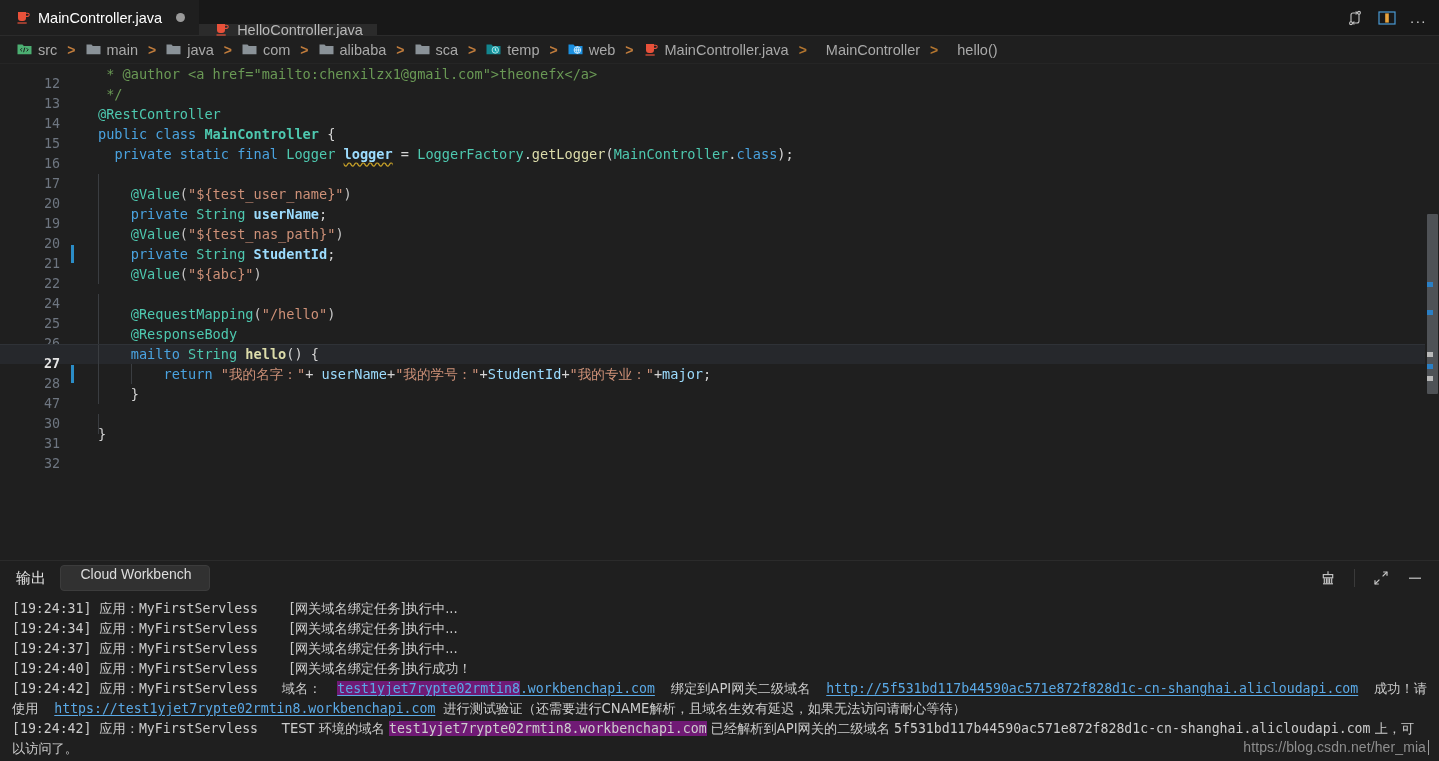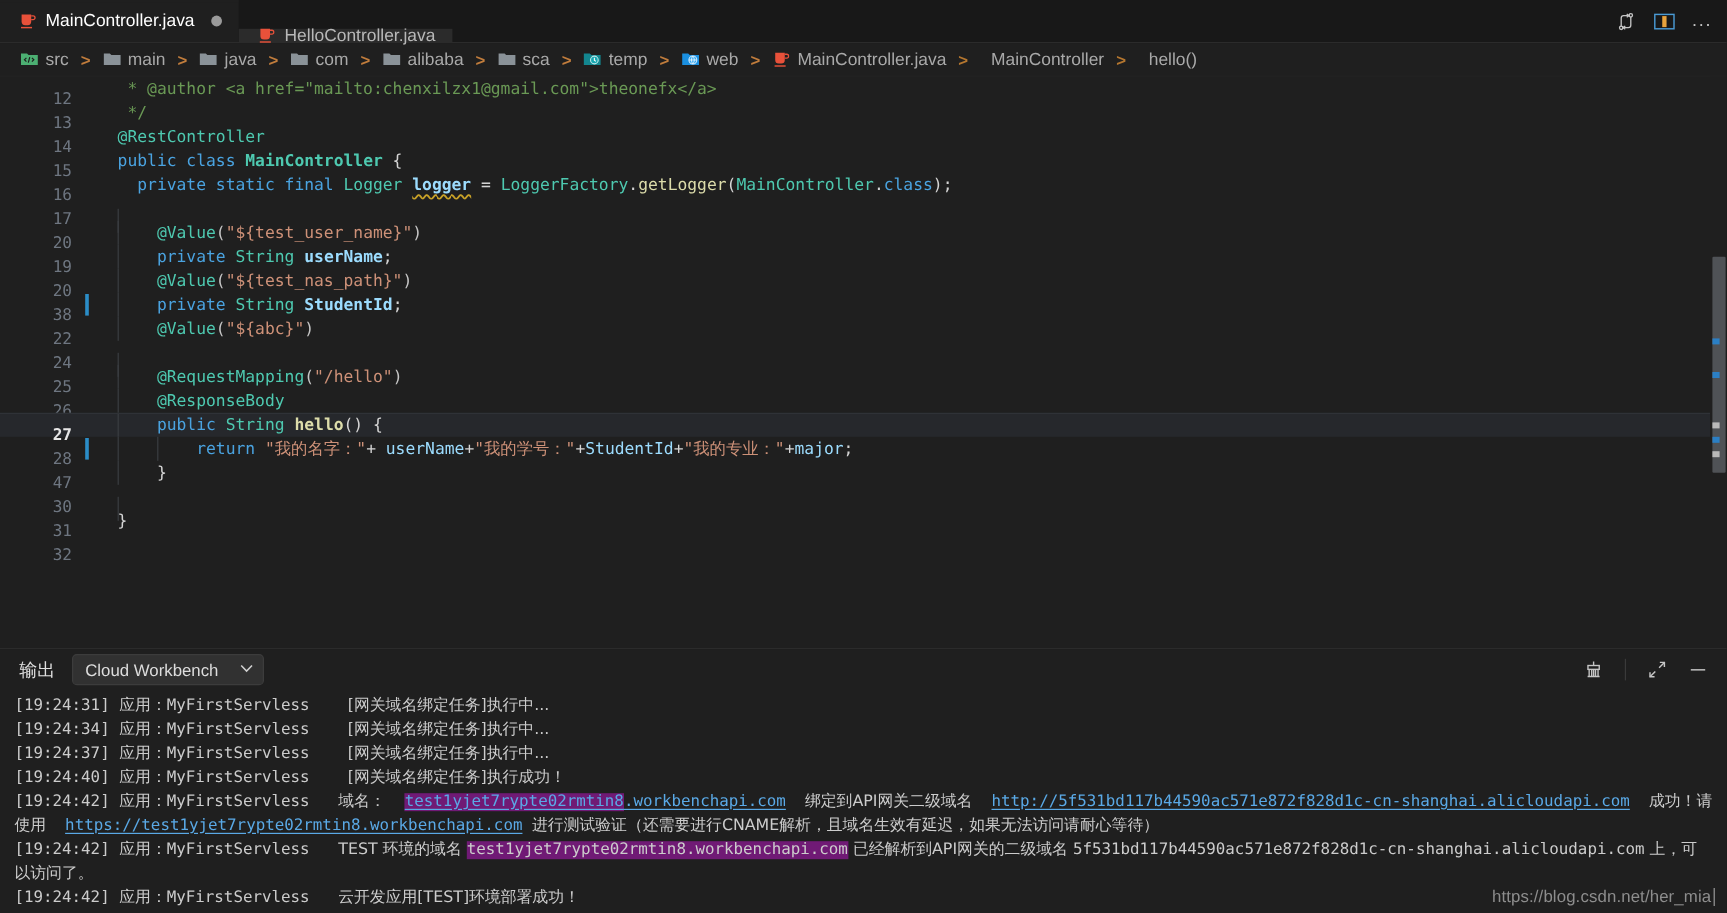--- a/index.html
+++ b/index.html
@@ -86,21 +86,21 @@
   .rail .thumb{ position:absolute; left:2px; width:11px; background:#4f5256; border-radius:1px; }
   .rail .mark{ position:absolute; left:2px; width:6px; height:5px; }
 
   
   .panel{ flex:0 0 auto; background:#1f1f1f; border-top:1px solid #2b2b2b; display:flex; flex-direction:column;}
   .panelhead{ height:34px; display:flex; align-items:center; padding-left:16px; gap:14px; background:#1f1f1f;}
   .panel-title{ font-size:15px; color:#e0e0e0; }
   .select{
     background:#313131; border:1px solid #3c3c3c; border-radius:4px; height:24px;
     display:flex; align-items:center; gap:18px; padding:0 8px 0 10px;
-    color:#dddddd; font-size:14px; cursor:pointer; min-width:130px; justify-content:space-between;
+    color:#dddddd; font-size:14px; cursor:pointer; min-width:130px; justify-content:space-between;flex-direction:column;
   }
   .chev{ font-size:11px; color:#cfcfcf; }
   .panelhead-right{ margin-left:auto; display:flex; align-items:center; gap:18px; padding-right:16px;}
   .phicon{ color:#c6c6c6; display:flex; align-items:center; }
 
   .logs{
     background:#1f1f1f; padding:4px 0 2px 0; font-family:"DejaVu Sans Mono", monospace;
     font-size:13.2px; line-height:20px; color:#cccccc; overflow:hidden; position:relative;
   }
   .logline{ padding:0 12px; white-space:pre-wrap; word-break:break-all; }
@@ -323,21 +323,21 @@
           <span class="code"><span class="indentline" style="left:18px"></span>    <span class="kw">private </span><span class="typ">String </span><span class="id b">userName</span><span class="pl">;</span></span>
         </div>
 
         <div class="row">
           <span class="ln">20</span>
           <span class="gutter"></span>
           <span class="code"><span class="indentline" style="left:18px"></span>    <span class="ann">@Value</span><span class="annp">(</span><span class="str">"${test_nas_path}"</span><span class="annp">)</span></span>
         </div>
 
         <div class="row">
-          <span class="ln">38</span>
+          <span class="ln">21</span>
           <span class="gutter changed"></span>
           <span class="code"><span class="indentline" style="left:18px"></span>    <span class="kw">private </span><span class="typ">String </span><span class="id b">StudentId</span><span class="pl">;</span></span>
         </div>
 
         <div class="row">
           <span class="ln">22</span>
           <span class="gutter"></span>
           <span class="code"><span class="indentline" style="left:18px"></span>    <span class="ann">@Value</span><span class="annp">(</span><span class="str">"${abc}"</span><span class="annp">)</span></span>
         </div>
 
@@ -356,21 +356,21 @@
 
         <div class="row">
           <span class="ln">26</span>
           <span class="gutter"></span>
           <span class="code"><span class="indentline" style="left:18px"></span>    <span class="ann">@ResponseBody</span></span>
         </div>
 
         <div class="row current">
           <span class="ln">27</span>
           <span class="gutter"></span>
-          <span class="code"><span class="indentline" style="left:18px"></span>    <span class="kw">public </span><span class="typ">String </span><span class="fn b">hello</span><span class="pl">() {</span></span>
+          <span class="code"><span class="indentline" style="left:18px"></span>    <span class="kw">mailto </span><span class="typ">String </span><span class="fn b">hello</span><span class="pl">() {</span></span>
         </div>
 
         <div class="row">
           <span class="ln">28</span>
           <span class="gutter changed"></span>
           <span class="code"><span class="indentline" style="left:18px"></span><span class="indentline" style="left:51px"></span>        <span class="kw">return </span><span class="str">"<span class="zhs">我的名字：</span>"</span><span class="pl">+ </span><span class="id">userName</span><span class="pl">+</span><span class="str">"<span class="zhs">我的学号：</span>"</span><span class="pl">+</span><span class="id">StudentId</span><span class="pl">+</span><span class="str">"<span class="zhs">我的专业：</span>"</span><span class="pl">+</span><span class="id">major</span><span class="pl">;</span></span>
         </div>
 
         <div class="row">
           <span class="ln">47</span>
@@ -453,19 +453,18 @@
       <div class="logline"><span>[19:24:34]</span> <span class="zhs">应用：</span><span>MyFirstServless</span>    <span class="zhs">[网关域名绑定任务]执行中...</span></div>
 
       <div class="logline"><span>[19:24:37]</span> <span class="zhs">应用：</span><span>MyFirstServless</span>    <span class="zhs">[网关域名绑定任务]执行中...</span></div>
 
       <div class="logline"><span>[19:24:40]</span> <span class="zhs">应用：</span><span>MyFirstServless</span>    <span class="zhs">[网关域名绑定任务]执行成功！</span></div>
 
       <div class="logline"><span>[19:24:42]</span> <span class="zhs">应用：</span><span>MyFirstServless</span>   <span class="zhs">域名：</span>  <span class="lnk"><span class="sel">test1yjet7rypte02rmtin8</span><span>.workbenchapi.com</span></span>  <span class="zhs">绑定到API网关二级域名</span>  <span class="lnk">http://5f531bd117b44590ac571e872f828d1c-cn-shanghai.alicloudapi.com</span>  <span class="zhs">成功！请使用</span>  <span class="lnk">https://test1yjet7rypte02rmtin8.workbenchapi.com</span> <span class="zhs">进行测试验证（还需要进行CNAME解析，且域名生效有延迟，如果无法访问请耐心等待）</span></div>
 
       <div class="logline"><span>[19:24:42]</span> <span class="zhs">应用：</span><span>MyFirstServless</span>   <span class="zhs">TEST 环境的域名 </span><span class="sel">test1yjet7rypte02rmtin8.workbenchapi.com</span><span class="zhs"> 已经解析到API网关的二级域名 </span><span>5f531bd117b44590ac571e872f828d1c-cn-shanghai.alicloudapi.com</span><span class="zhs"> 上，可以访问了。</span></div>
 
-      <div class="logline"><span>[19:24:42]</span> <span class="zhs">应用：</span><span>MyFirstServless</span>   <span class="zhs">云开发应用[TEST]环境部署成功！</span></div>
 
     </div>
   </div>
 
   <div class="watermark"><span>https://blog.csdn.net/her_mia</span><span class="wm-caret"></span></div>
 </div>
 
 </body></html>

